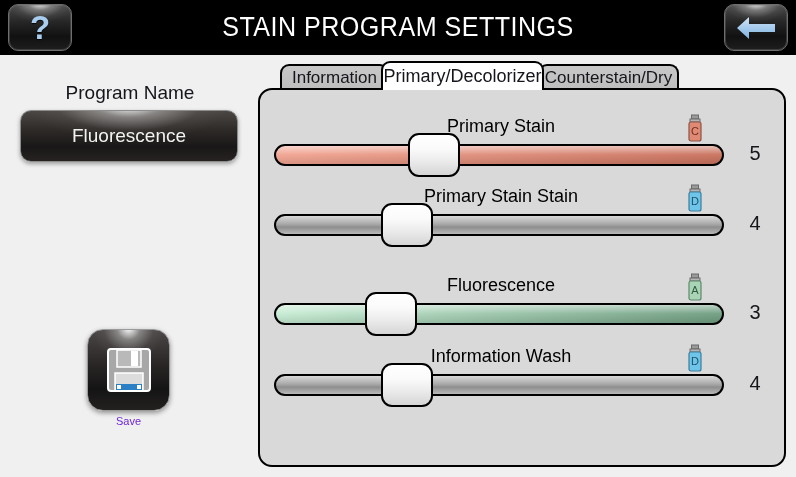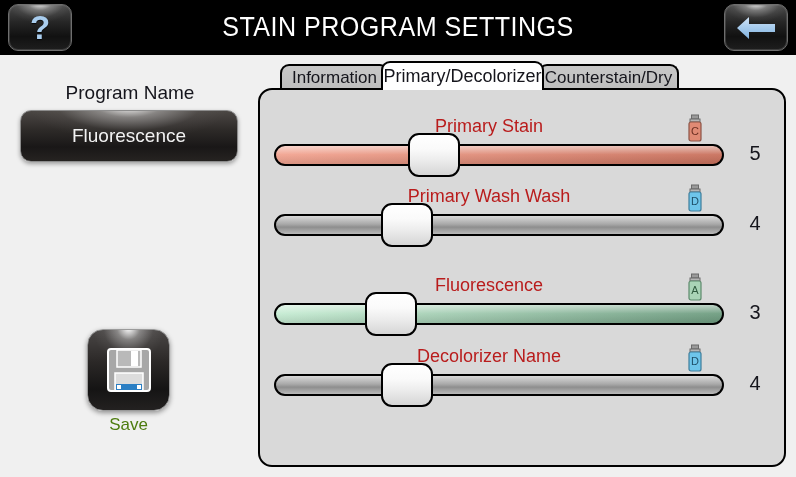--- a/index.html
+++ b/index.html
@@ -117,22 +117,22 @@
   #save-icon-wrap {
     position: absolute;
     left: 0; top: 0; width: 100%; height: 100%;
     display: flex; align-items: center; justify-content: center;
   }
   #save-label {
     position: absolute;
     left: 57px; top: 415px;
     width: 143px;
     text-align: center;
-    font-size: 17px;
-    color: #4d7c0f;
+    font-size: 11px;
+    color: #6d28d9;
   }
 
   
   #tabstrip {
     position: absolute;
     left: 258px; top: 61px;
     height: 29px;
   }
   .tab {
     position: absolute;
@@ -170,25 +170,25 @@
     box-sizing: border-box;
     background: #d9d9d9;
     border: 2px solid #000000;
     border-radius: 14px;
   }
 
   
   .slider-row { position: absolute; left: 0; width: 528px; }
   .slider-title {
     position: absolute;
-    left: 4px; top: 0;
+    left: 16px; top: 0;
     width: 450px;
     text-align: center;
     font-size: 18px;
-    color: #b91c1c;
+    color: #000000;
   }
   .track {
     position: absolute;
     left: 14px; top: 28px;
     width: 450px; height: 22px;
     box-sizing: border-box;
     border: 2px solid #000000;
     border-radius: 11px;
   }
   .track.gray {
@@ -298,21 +298,21 @@
           <rect x="5" y="8" width="12" height="19" rx="2" fill="#e08a74" stroke="#8c5446" stroke-width="1.2"></rect>
           <text x="11" y="21" font-family="Liberation Sans, sans-serif" font-size="11" fill="#6b2f22" text-anchor="middle">C</text>
         </svg>
       </div>
       <div class="track red"></div>
       <div class="thumb" style="left:148px;"></div>
       <div class="slider-value">5</div>
     </div>
 
     <div class="slider-row" style="top:96px;">
-      <div class="slider-title">Primary Wash Wash</div>
+      <div class="slider-title">Primary Stain Stain</div>
       <div class="bottle">
         <svg width="22" height="30" viewBox="0 0 22 30">
           <rect x="7.5" y="1" width="7" height="4" fill="#9a9a9a" stroke="#6b6b6b" stroke-width="1"></rect>
           <rect x="6" y="5" width="10" height="3" fill="#b5b5b5" stroke="#6b6b6b" stroke-width="1"></rect>
           <rect x="5" y="8" width="12" height="19" rx="2" fill="#6ec5ea" stroke="#3e7e9c" stroke-width="1.2"></rect>
           <text x="11" y="21" font-family="Liberation Sans, sans-serif" font-size="11" fill="#1e4f68" text-anchor="middle">D</text>
         </svg>
       </div>
       <div class="track gray"></div>
       <div class="thumb" style="left:121px;"></div>
@@ -328,21 +328,21 @@
           <rect x="5" y="8" width="12" height="19" rx="2" fill="#a9d4b6" stroke="#5d8a6c" stroke-width="1.2"></rect>
           <text x="11" y="21" font-family="Liberation Sans, sans-serif" font-size="11" fill="#2f5a3e" text-anchor="middle">A</text>
         </svg>
       </div>
       <div class="track green"></div>
       <div class="thumb" style="left:105px;"></div>
       <div class="slider-value">3</div>
     </div>
 
     <div class="slider-row" style="top:256px;">
-      <div class="slider-title">Decolorizer Name</div>
+      <div class="slider-title">Information Wash</div>
       <div class="bottle">
         <svg width="22" height="30" viewBox="0 0 22 30">
           <rect x="7.5" y="1" width="7" height="4" fill="#9a9a9a" stroke="#6b6b6b" stroke-width="1"></rect>
           <rect x="6" y="5" width="10" height="3" fill="#b5b5b5" stroke="#6b6b6b" stroke-width="1"></rect>
           <rect x="5" y="8" width="12" height="19" rx="2" fill="#6ec5ea" stroke="#3e7e9c" stroke-width="1.2"></rect>
           <text x="11" y="21" font-family="Liberation Sans, sans-serif" font-size="11" fill="#1e4f68" text-anchor="middle">D</text>
         </svg>
       </div>
       <div class="track gray"></div>
       <div class="thumb" style="left:121px;"></div>

